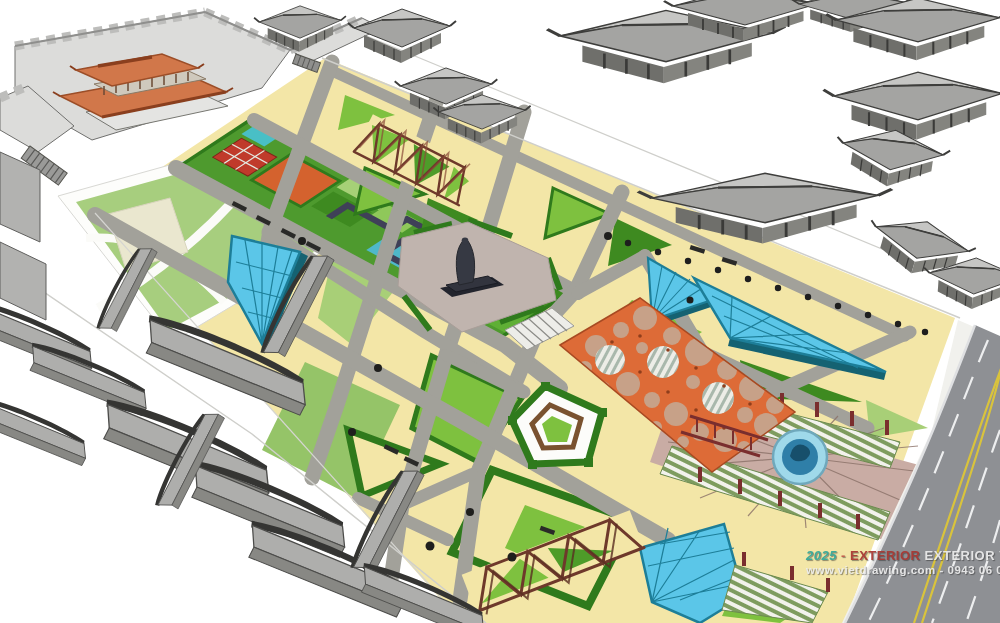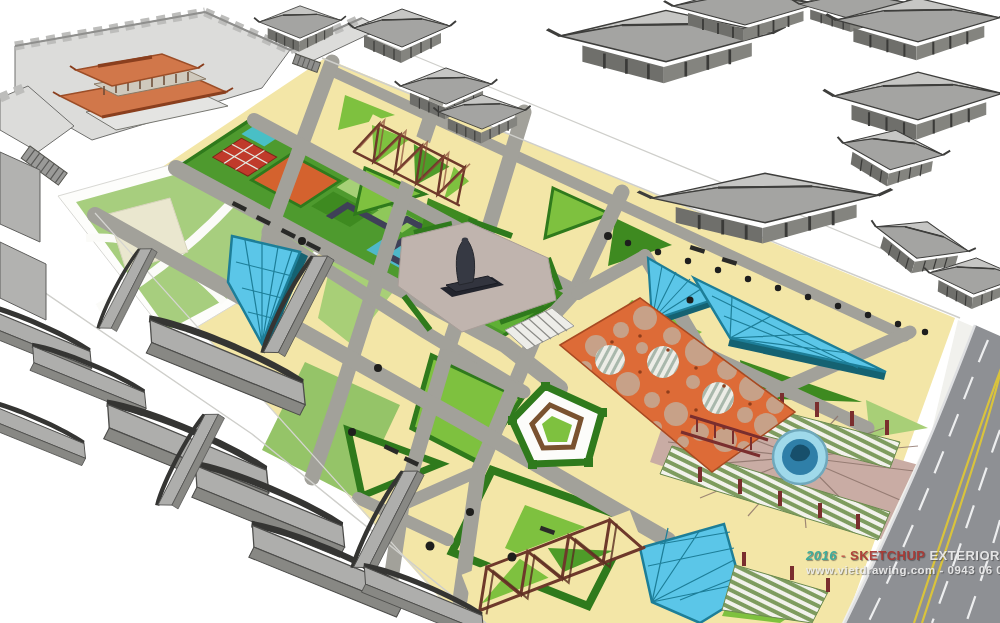--- a/index.html
+++ b/index.html
@@ -401,20 +401,20 @@
     <use href="#croof" transform="translate(205,452) rotate(27) scale(1.25)"></use>
     <use href="#croof" transform="translate(150,498) rotate(-58) scale(0.8)"></use>
     <use href="#croof" transform="translate(262,512) rotate(27) scale(1.25)"></use>
     <use href="#croof" transform="translate(345,560) rotate(-58) scale(0.85)"></use>
     <use href="#croof" transform="translate(372,556) rotate(27)"></use>
   </g>
 </svg>
 
 <div class="wm">
   <div class="wm-l1">
-    <span class="y">2016</span>
+    <span class="y">2025</span>
     <span class="sep">-</span>
-    <span class="b">SKETCHUP</span>
+    <span class="b">EXTERIOR</span>
     <span class="r">EXTERIOR VOL.16</span>
   </div>
   <div class="wm-l2">www.vietdrawing.com - 0943 06 06 08</div>
 </div>
 </div>
 
 </body></html>

